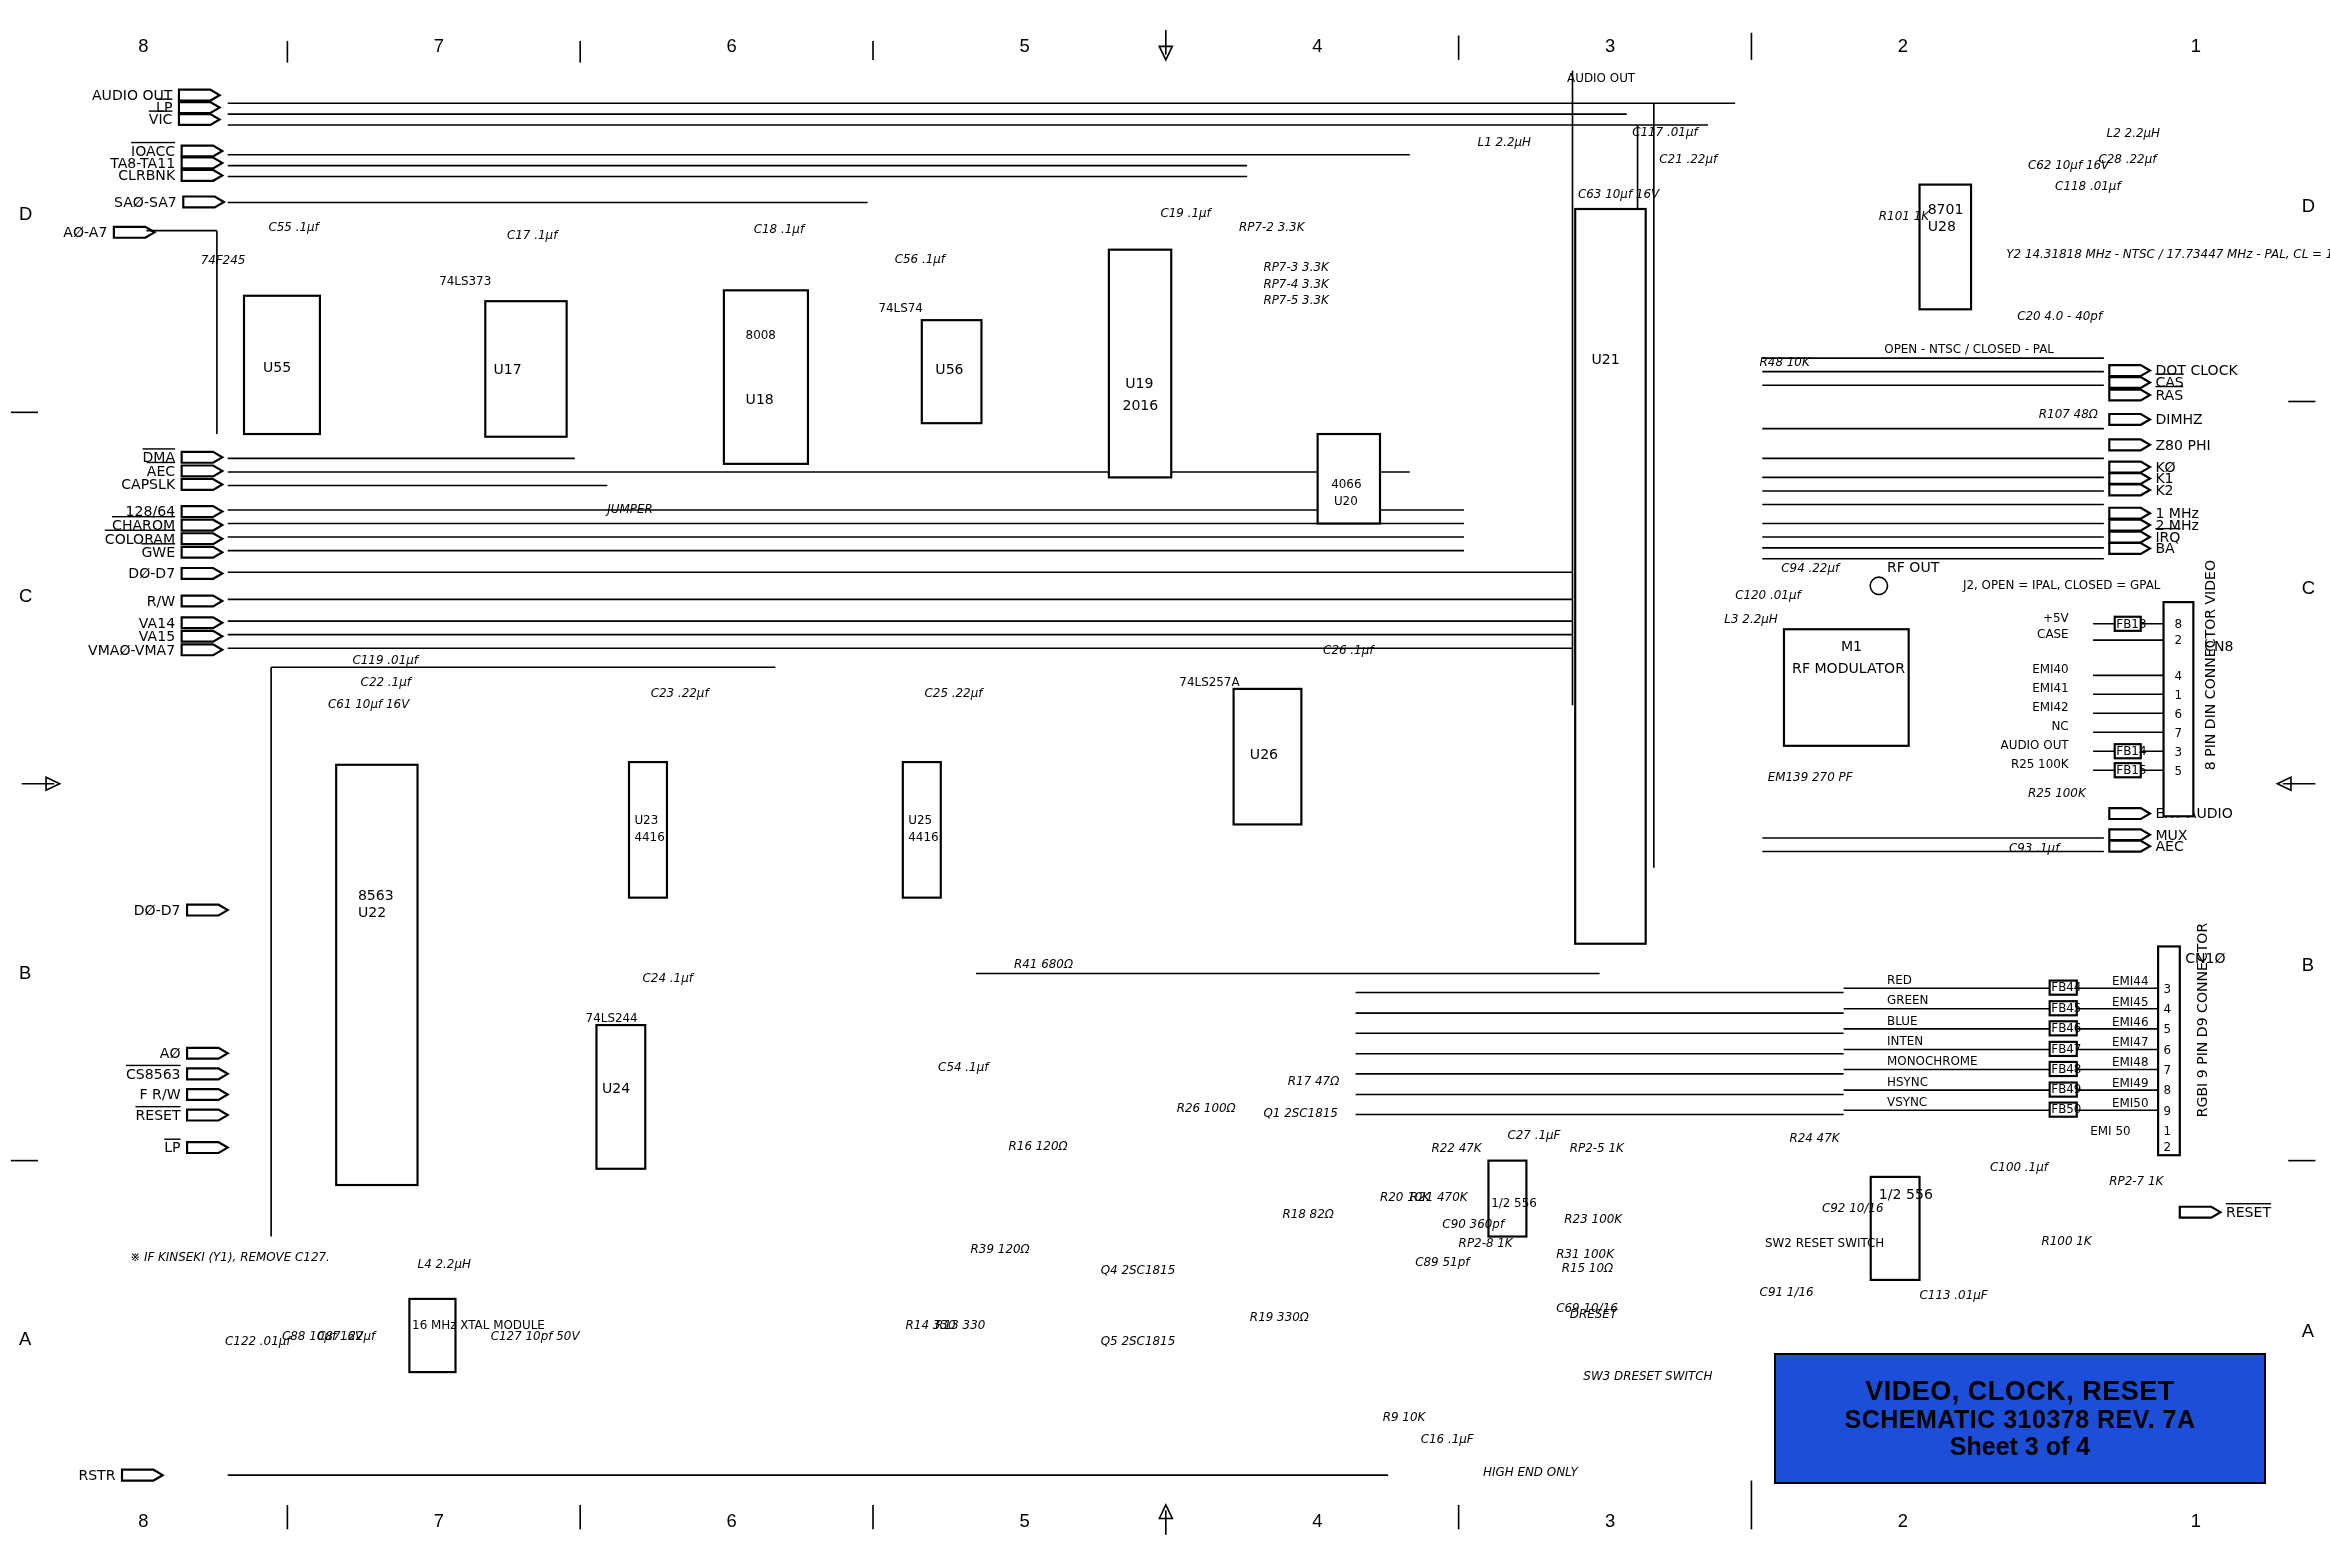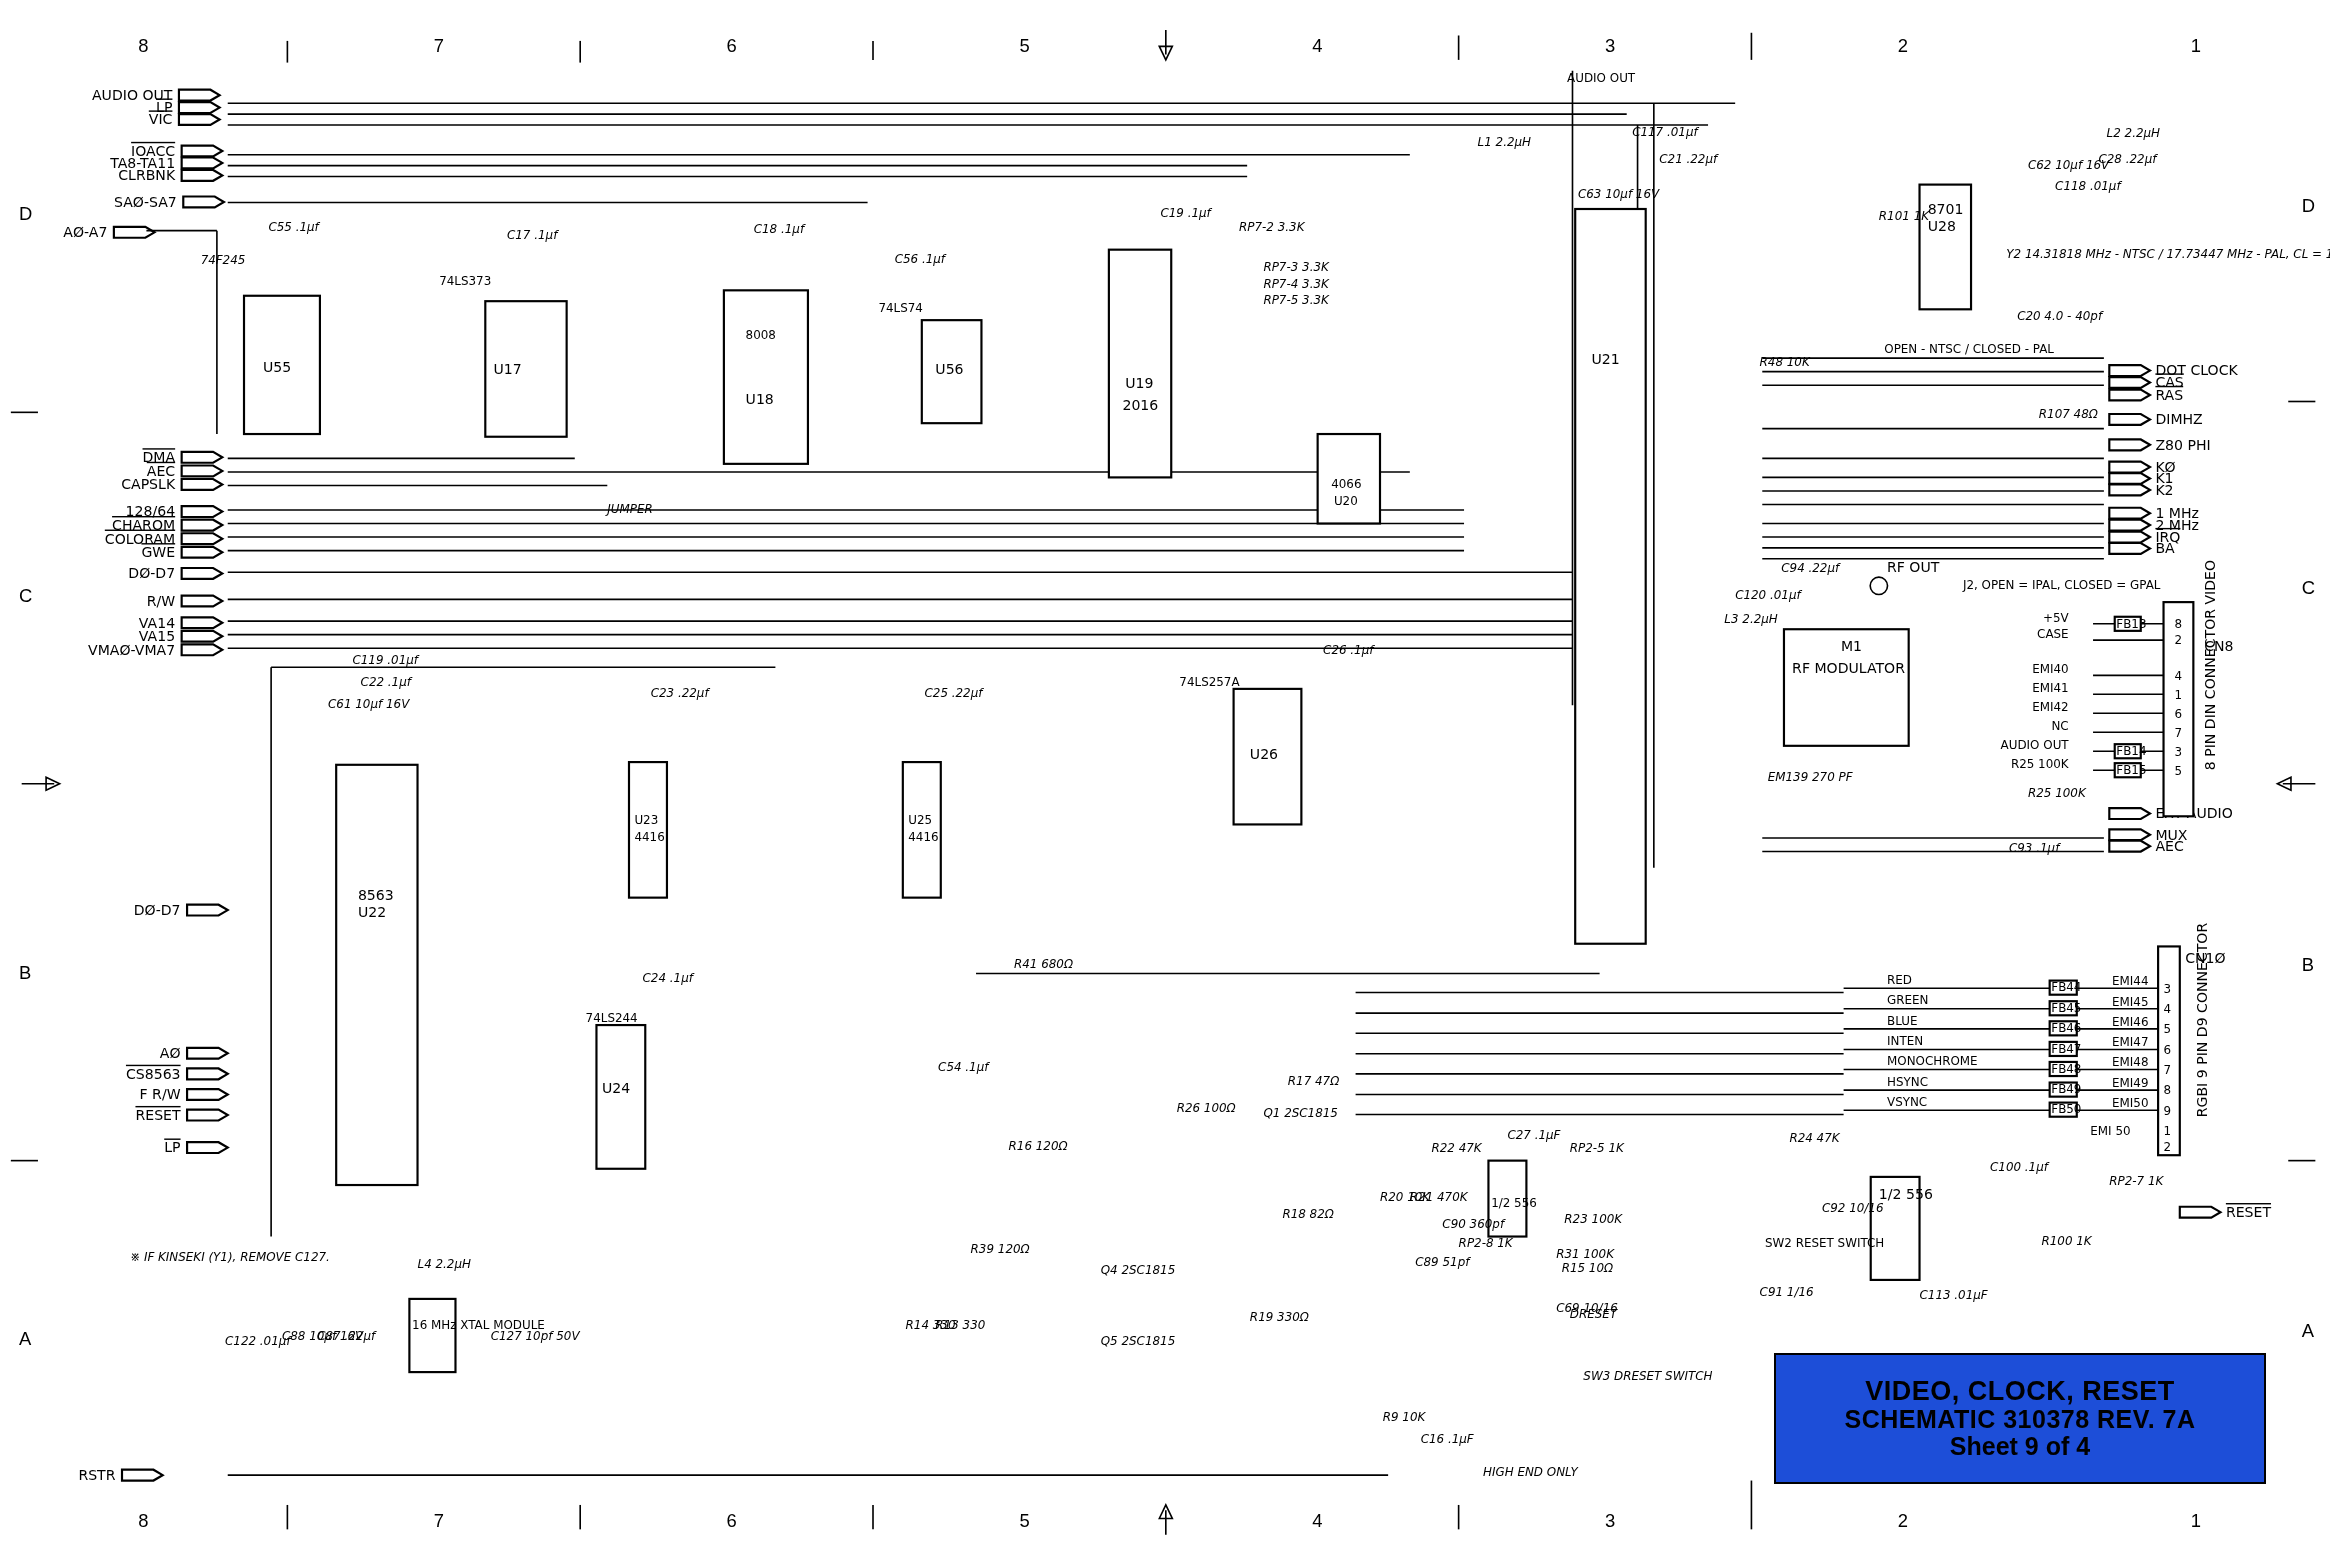--- a/index.html
+++ b/index.html
@@ -750,15 +750,15 @@
       </g>
       <g>
         <text x="905" y="2470" class="lbl-i">C127 10pf 50V</text>
       </g>
     </g>
 </svg>
 
 <div class="title-block">
   <div class="t1">VIDEO, CLOCK, RESET</div>
   <div class="t2">SCHEMATIC 310378 REV. 7A</div>
-  <div class="t3">Sheet 9 of 4</div>
+  <div class="t3">Sheet 3 of 4</div>
 </div>
 
 
 </body></html>

